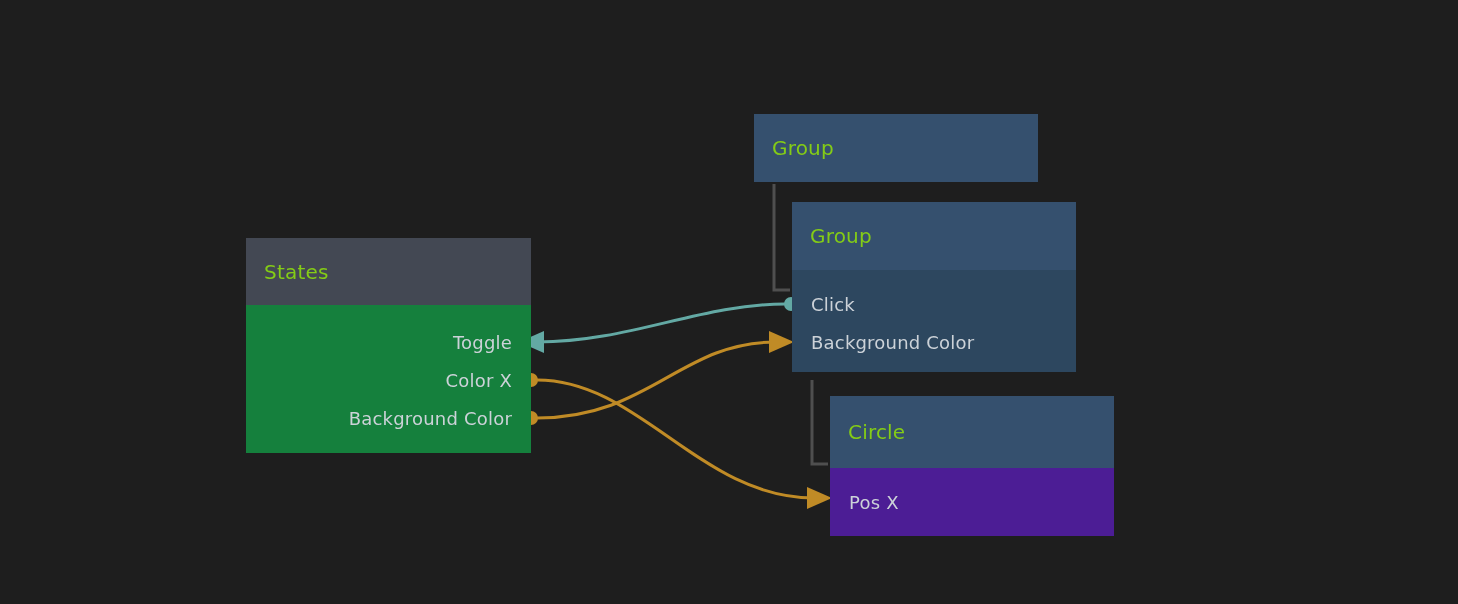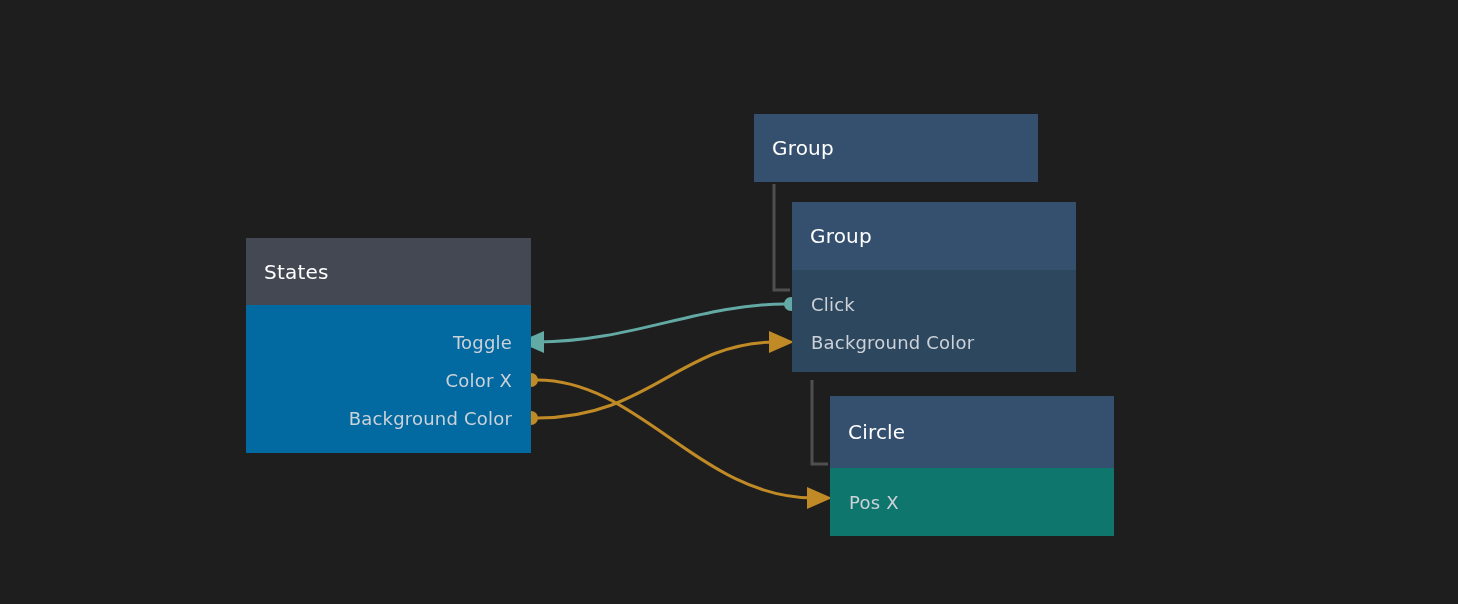--- a/index.html
+++ b/index.html
@@ -29,21 +29,21 @@
     position: absolute;
     box-sizing: border-box;
   }
   .node-header {
     box-sizing: border-box;
     display: flex;
     align-items: center;
   }
   .node-title {
     font-size: 20px;
-    color: #ffffff;
+    color: #84cc16;
     letter-spacing: 0.2px;
     white-space: nowrap;
   }
   .node-body {
     box-sizing: border-box;
     position: relative;
   }
   .port-row {
     position: absolute;
     display: flex;
@@ -74,21 +74,21 @@
     width: 285px;
     height: 215px;
   }
   #node-states .node-header {
     height: 67px;
     background: #434853;
     padding-left: 18px;
   }
   #node-states .node-body {
     height: 148px;
-    background: #0369a1;
+    background: #15803d;
   }
   #node-states .port-row {
     right: 19px;
   }
 
   
   #node-group-top {
     left: 754px;
     top: 114px;
     width: 284px;
@@ -127,21 +127,21 @@
     width: 284px;
     height: 136px;
   }
   #node-circle .node-header {
     height: 72px;
     background: #35506e;
     padding-left: 18px;
   }
   #node-circle .node-body {
     height: 68px;
-    background: #0f766e;
+    background: #4c1d95;
   }
   #node-circle .port-row {
     left: 19px;
   }
 </style>
 </head>
 <body>
 
 <div id="canvas">
 

